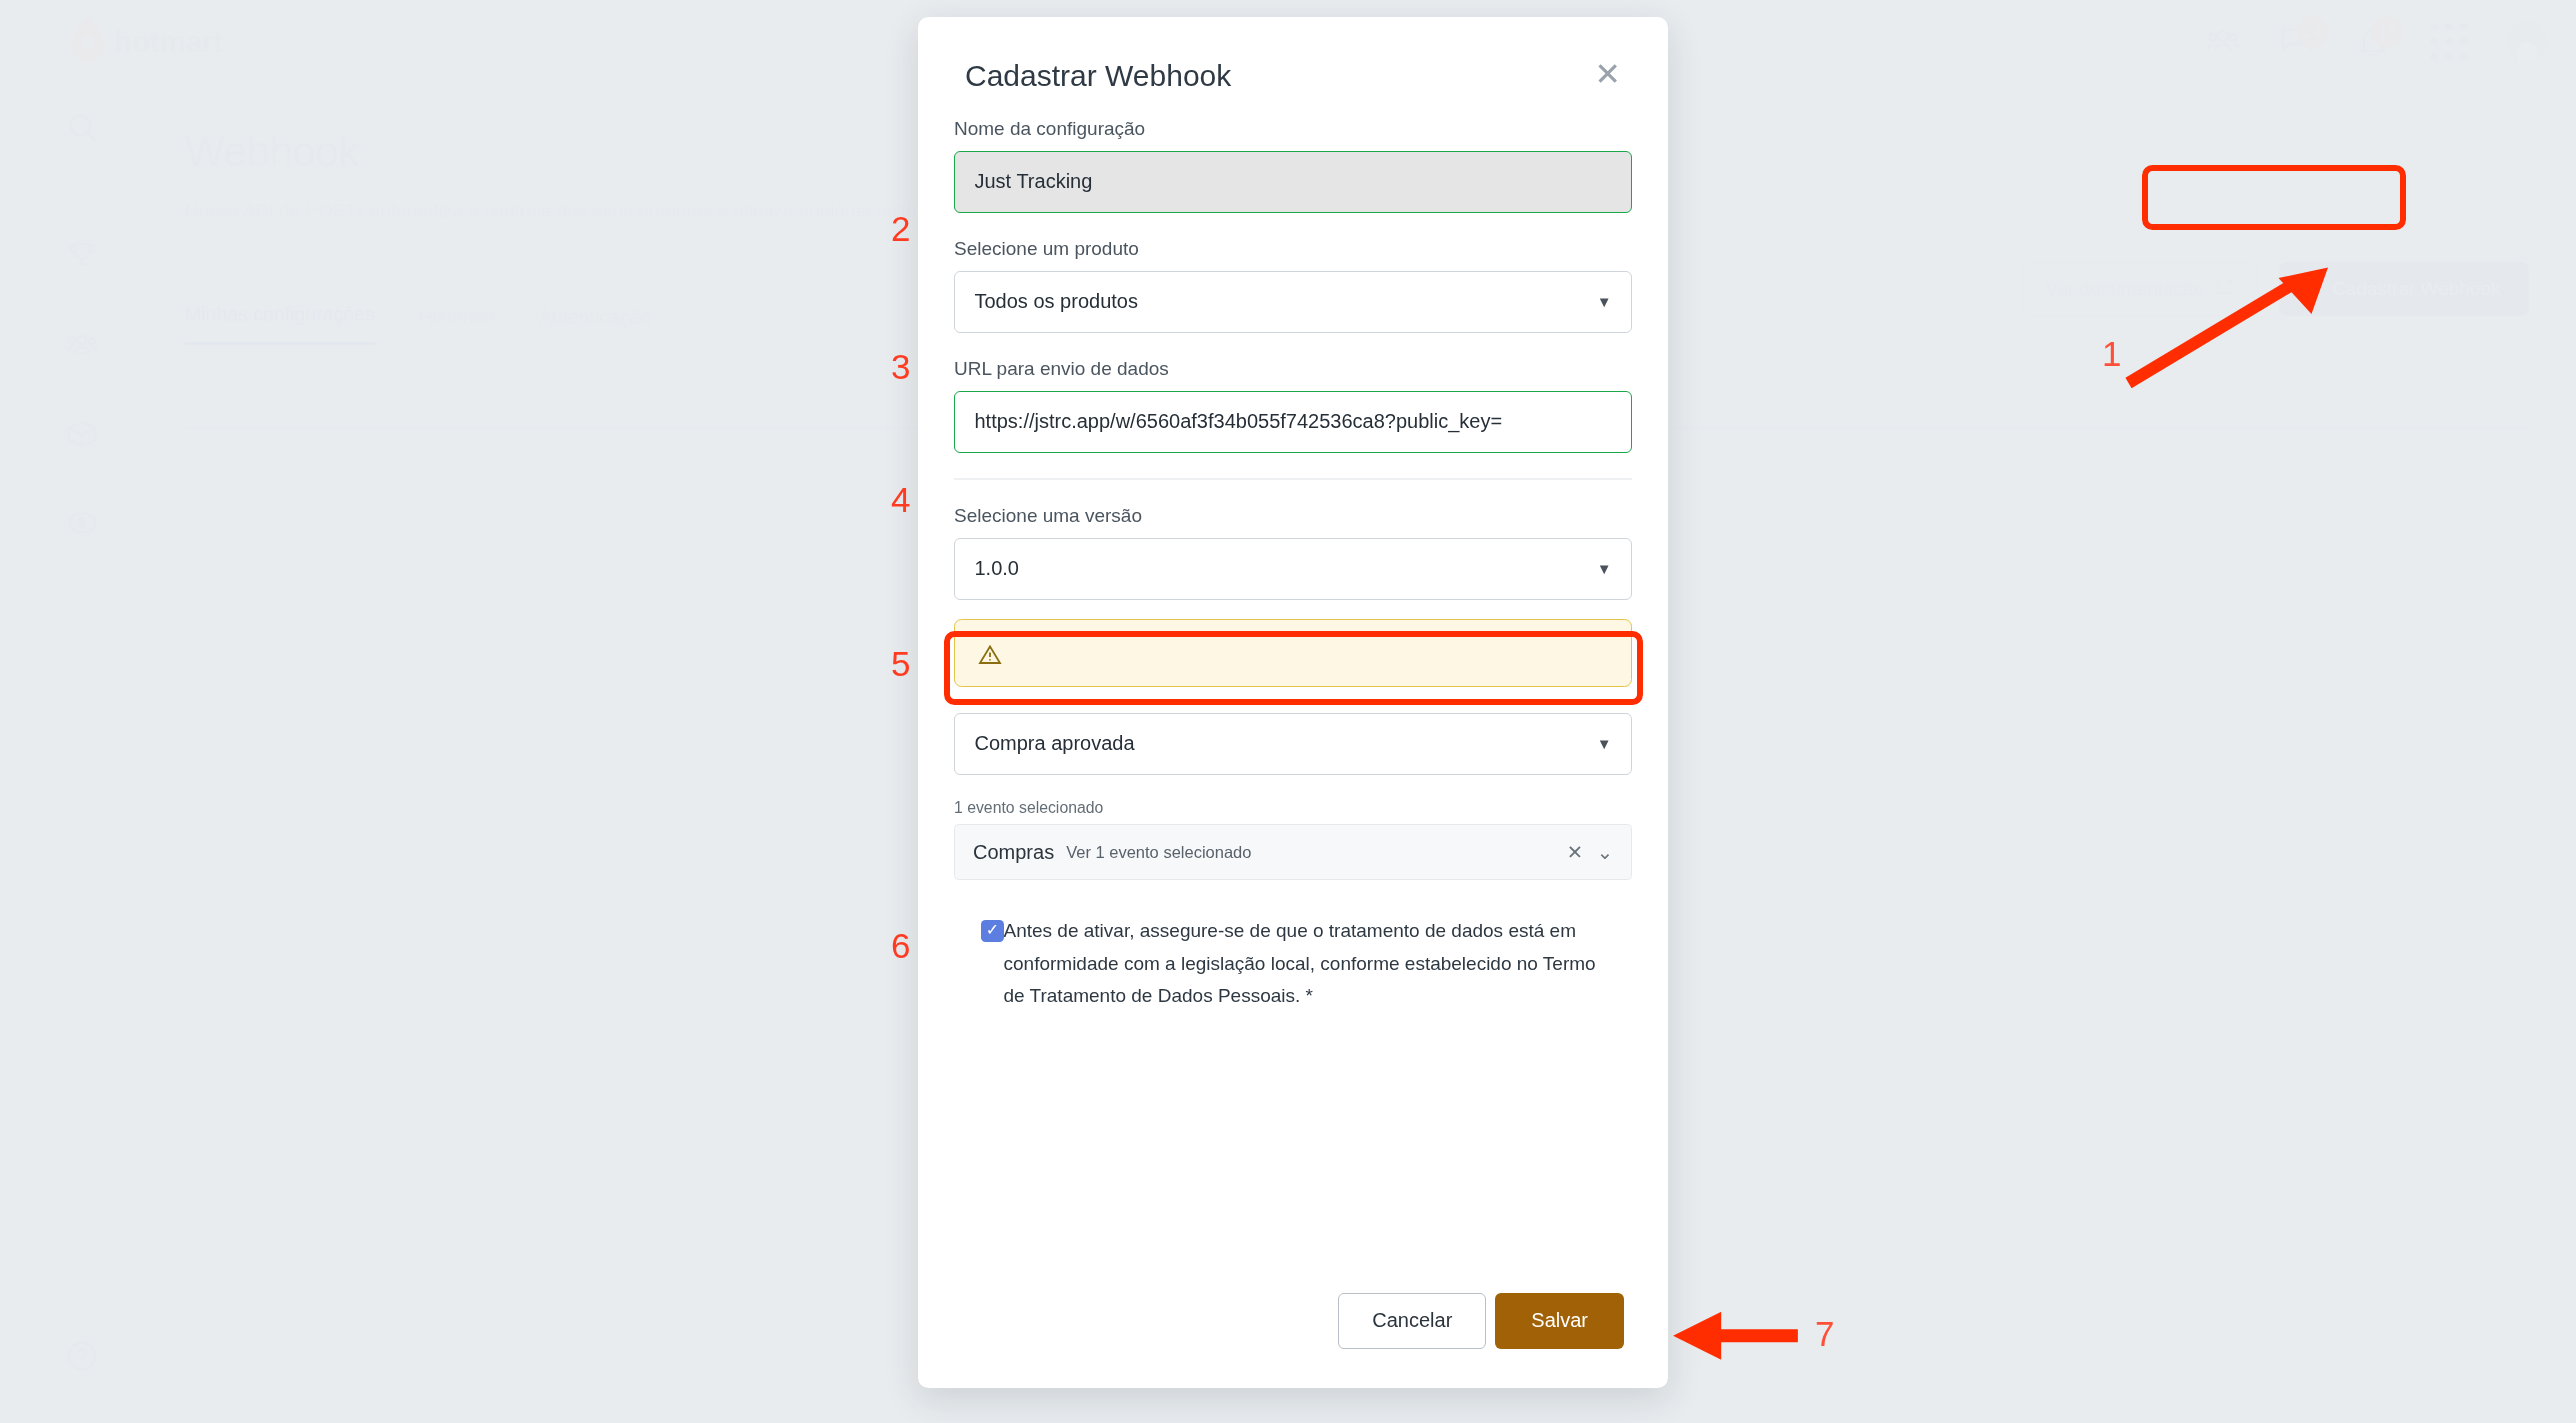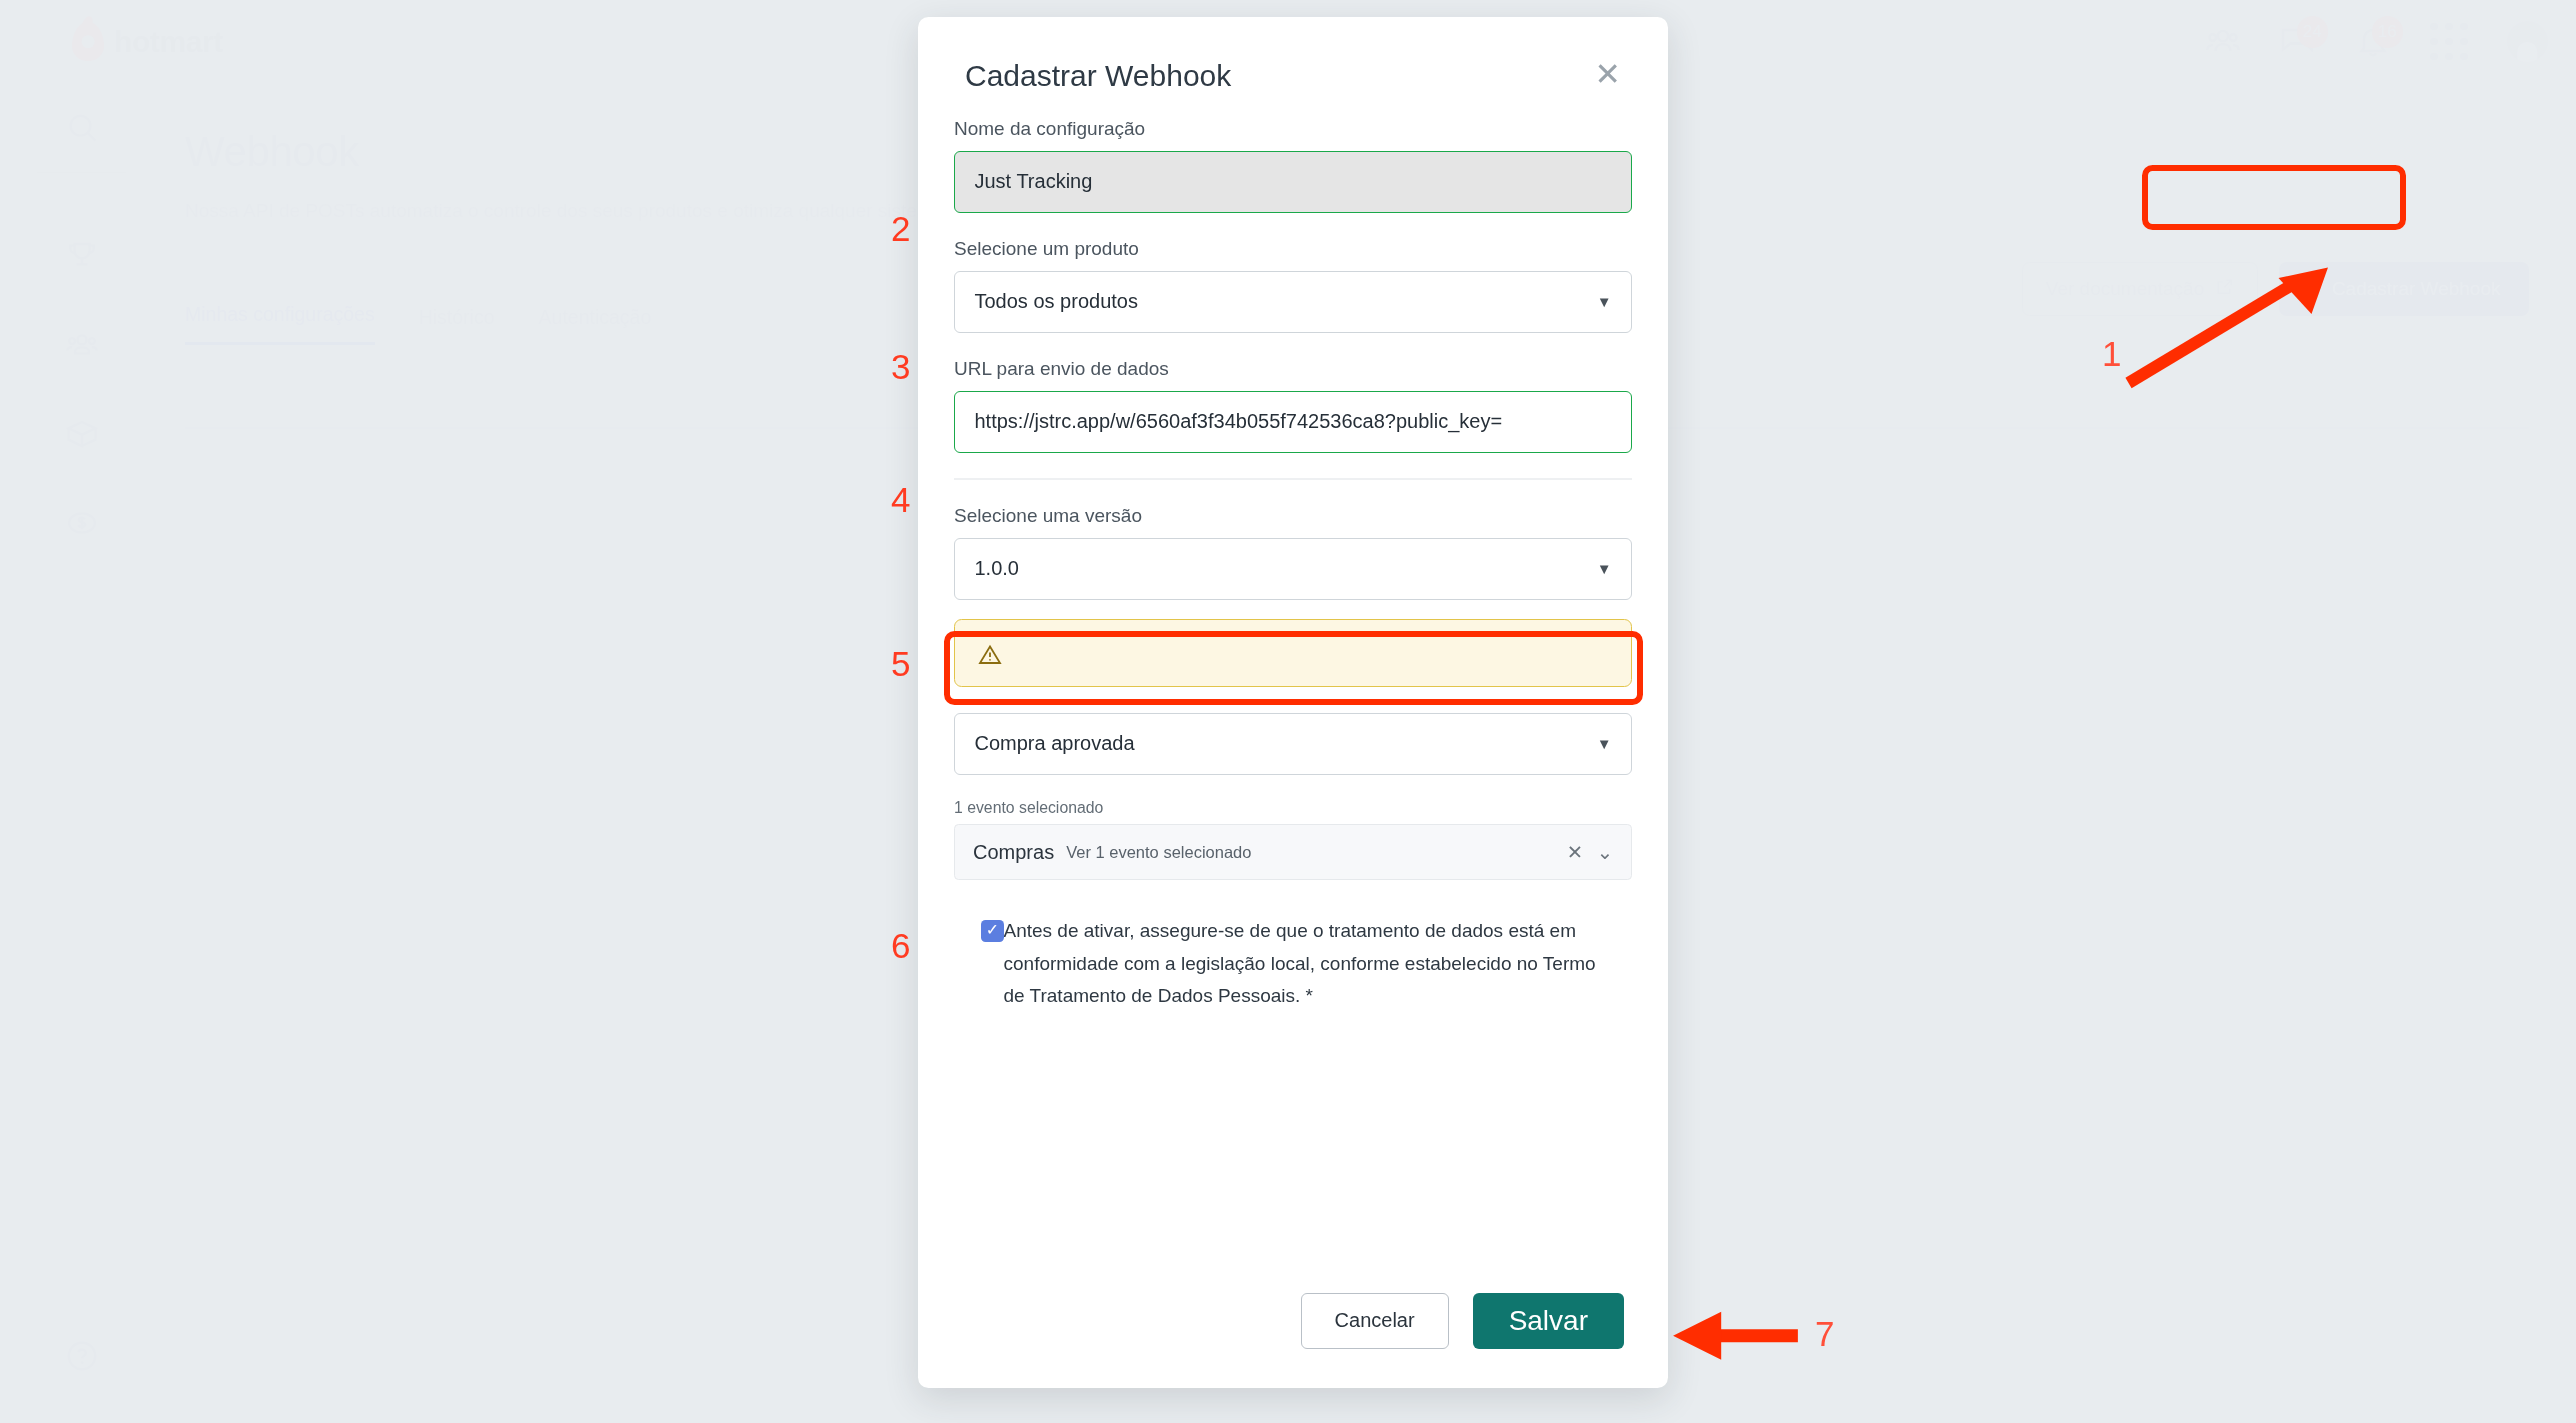--- a/index.html
+++ b/index.html
@@ -201,30 +201,30 @@
     flex: 0 0 22.5px; margin-top: 4.5px; position: relative;
   }
   .checkbox::after {
     content: "✓"; position: absolute; left: 50%; top: 50%;
     transform: translate(-50%,-54%); color: #fff; font-size: 15.8px; line-height: 1;
   }
   .consent-text { font-size: 19px; line-height: 1.72; color: #2e3842; }
 
   .modal-footer {
     position: absolute; left: 8px; right: 0; bottom: 39px;
-    display: flex; justify-content: flex-end; gap: 24px; padding-right: 44px; padding-left: 42px;
+    display: flex; justify-content: flex-end; gap: 9px; padding-right: 44px; padding-left: 42px;
   }
   .btn-cancel {
     border: 0.8px solid #b9c0c7; background: #fff; border-radius: 6px;
     height: 56px; padding: 0 33px; font-size: 20px; color: #2b343d;
     font-family: "Liberation Sans", sans-serif;
   }
   .btn-save {
-    border: none; background: #0f766e; border-radius: 6px;
-    height: 56px; padding: 0 36px; font-size: 28px; color: #fff;
+    border: none; background: #a16207; border-radius: 6px;
+    height: 56px; padding: 0 36px; font-size: 20px; color: #fff;
     font-family: "Liberation Sans", sans-serif;
     text-align: right;
   }
 </style>
 </head>
 <body>
 
 <div id="bg-page">
 
   <div class="topbar">

